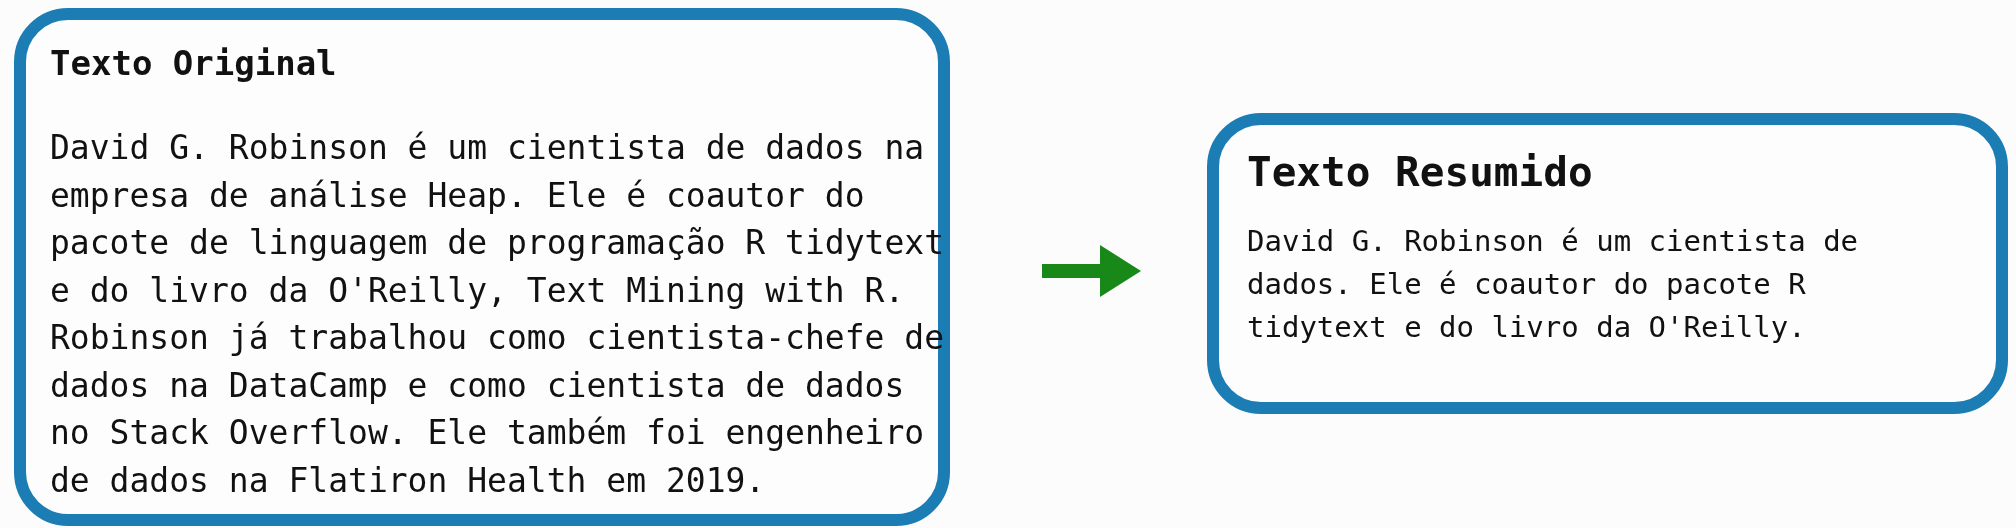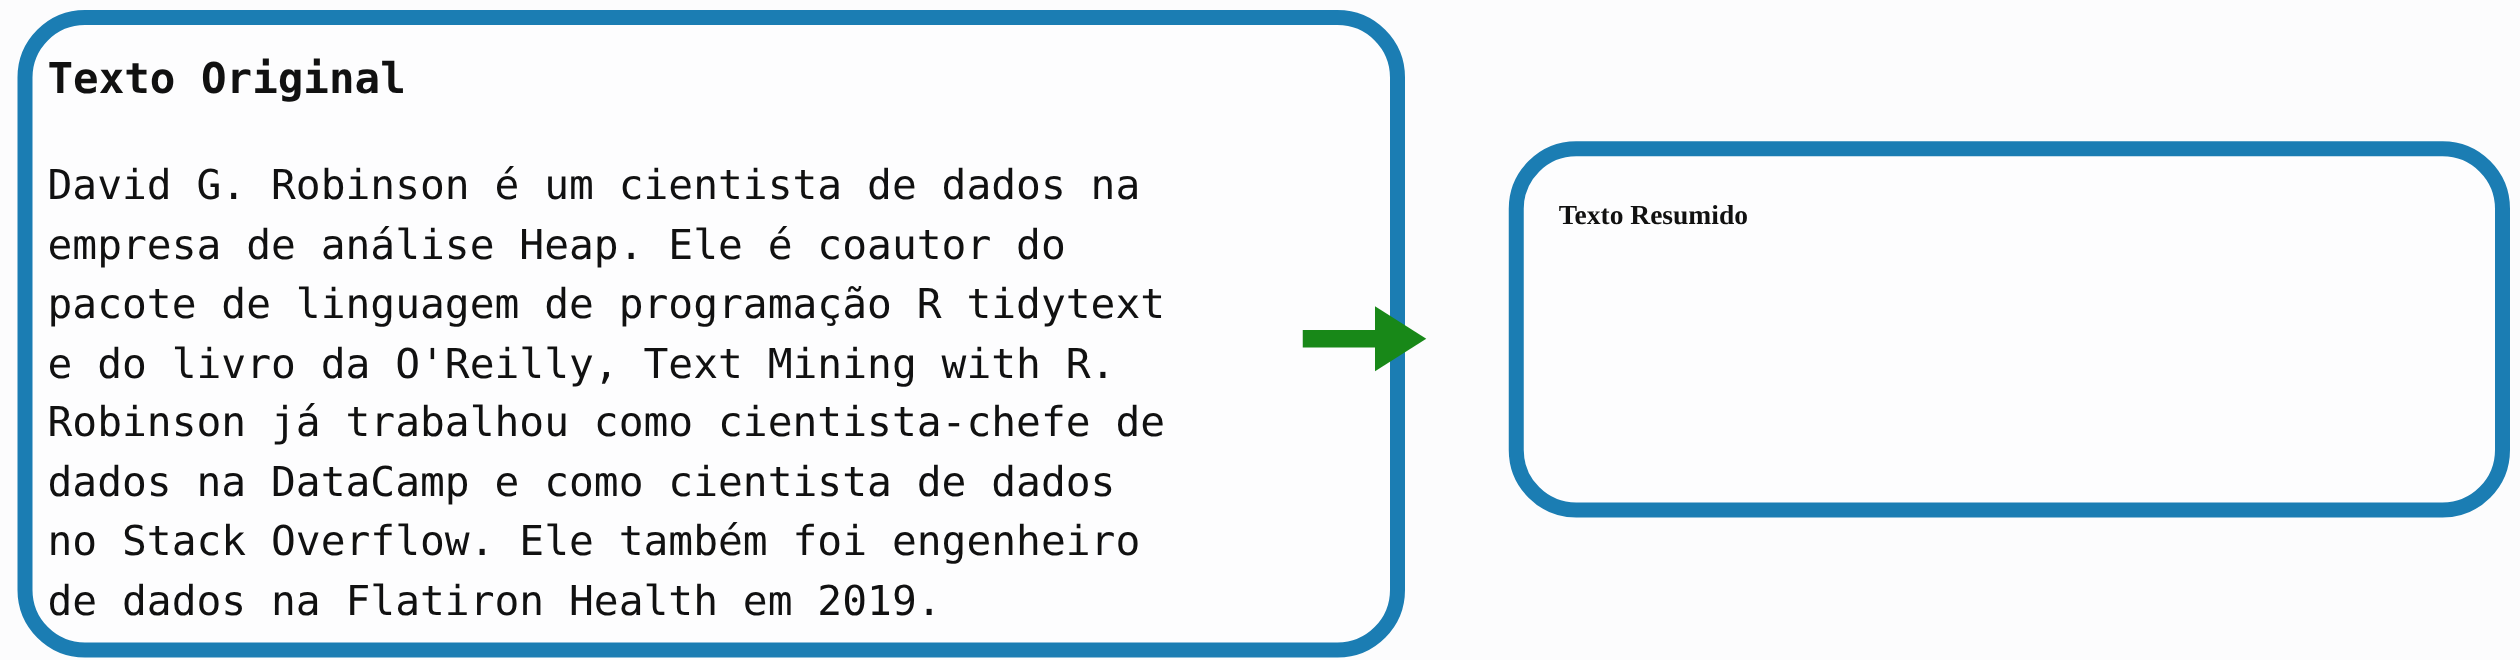--- a/index.html
+++ b/index.html
@@ -22,44 +22,43 @@
   }
   .card {
     position: absolute;
     background: var(--card-background);
     border: 12px solid var(--card-border);
     border-radius: 54px;
   }
   .card--original {
     left: 14px;
     top: 8px;
-    width: 1110px;
+    width: 936px;
     height: 518px;
-    padding: 22px 12px 0 12px;
+    padding: 22px 12px 0 24px;
   }
   .card--summary {
     left: 1207px;
     top: 113px;
     width: 801px;
     height: 301px;
     padding: 28px 24px 0 28px;
   }
   .card-title {
     font-weight: bold;
     color: var(--text);
     white-space: pre;
   }
   .card--original .card-title {
     font-size: 34px;
     line-height: 42px;
   }
   .card--summary .card-title {
-    font-size: 22px;
+    font-size: 41px;
     line-height: 38px;
-    font-family: Liberation Serif, serif;
   }
   .card-body {
     white-space: pre;
     color: var(--text);
   }
   .card--original .card-body {
     margin-top: 40px;
     font-size: 33px;
     line-height: 47.5px;
   }
@@ -95,13 +94,16 @@
 
 <div class="arrow" aria-hidden="true">
   <svg viewBox="0 0 100 54" xmlns="http://www.w3.org/2000/svg">
     <rect x="0" y="20" width="62" height="14" fill="currentColor"></rect>
     <polygon points="58,1 99,27 58,53" fill="currentColor"></polygon>
   </svg>
 </div>
 
 <div class="card card--summary">
   <div class="card-title">Texto Resumido</div>
+  <div class="card-body">David G. Robinson é um cientista de
+dados. Ele é coautor do pacote R
+tidytext e do livro da O'Reilly.</div>
 </div>
 
 </body></html>

